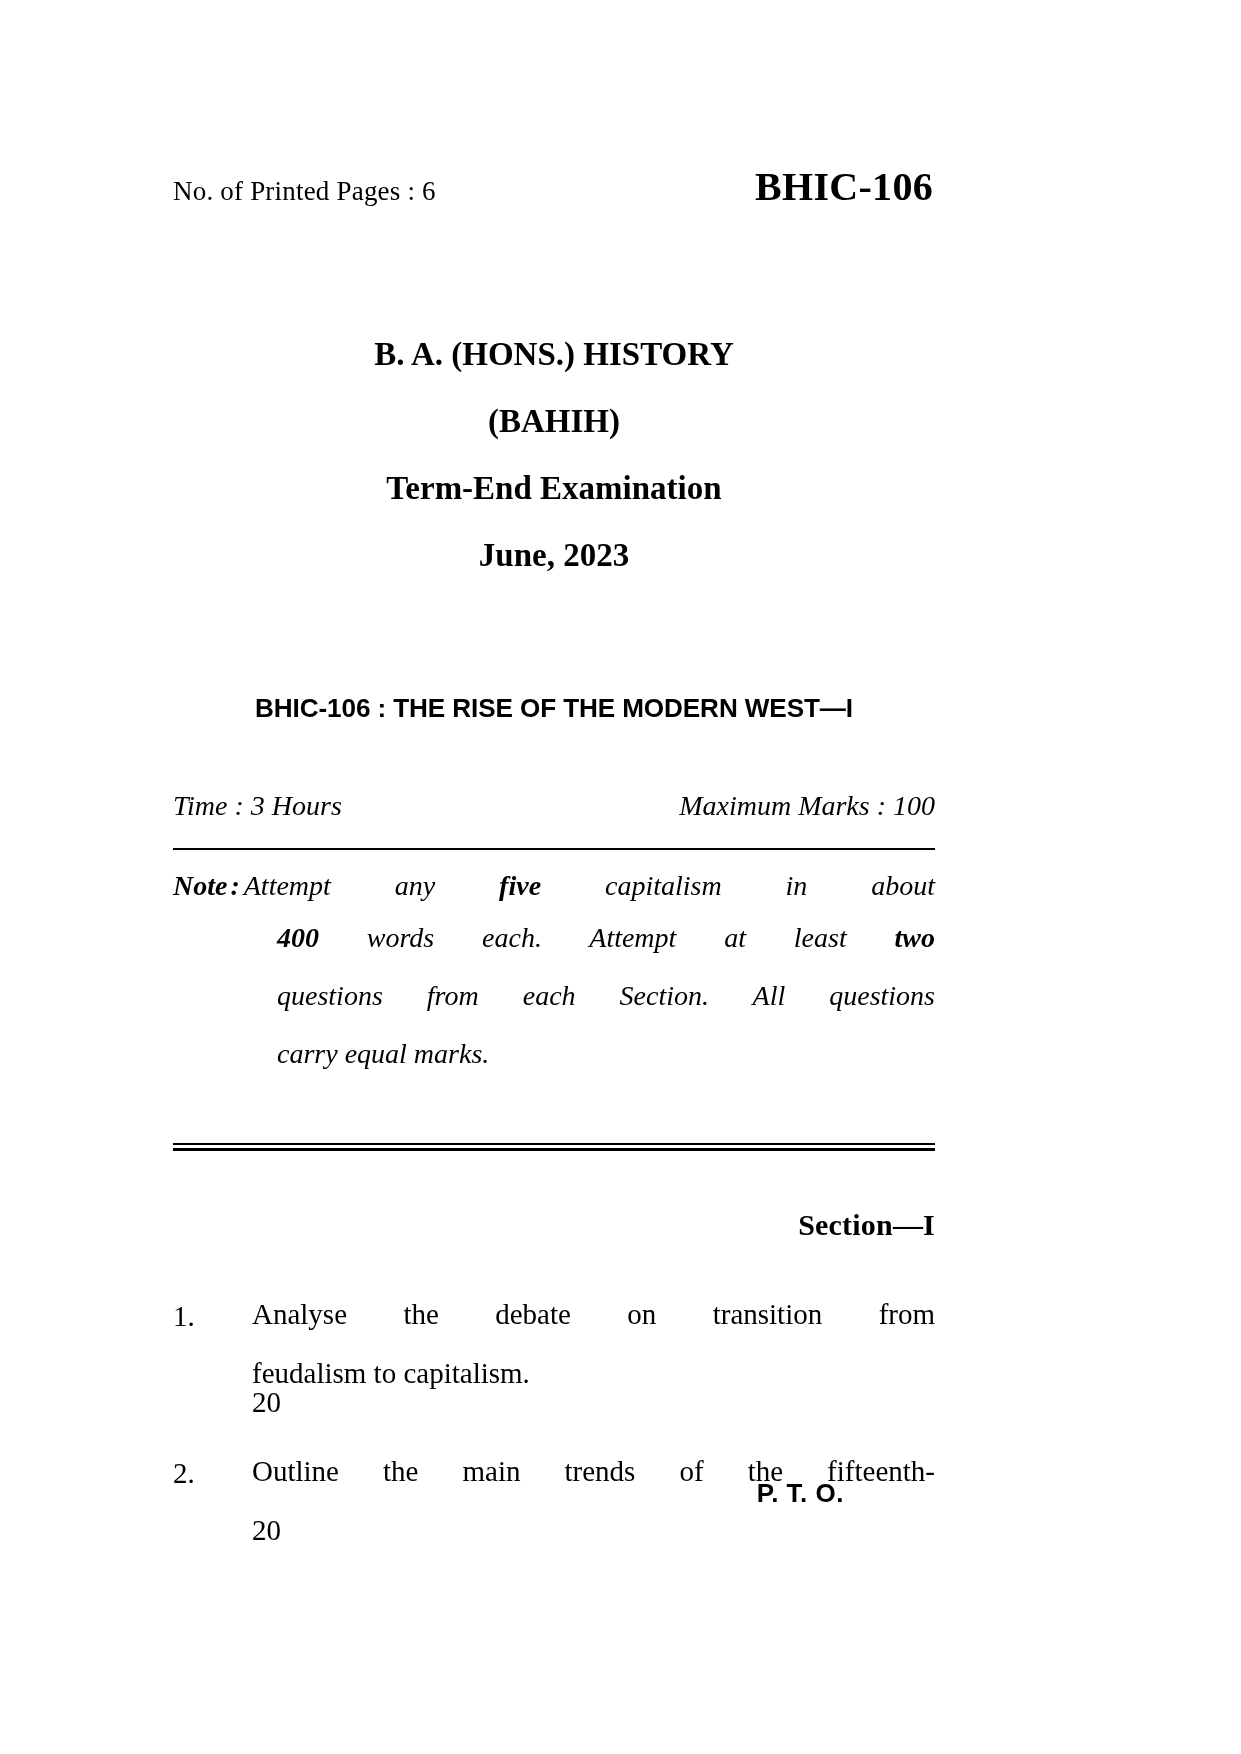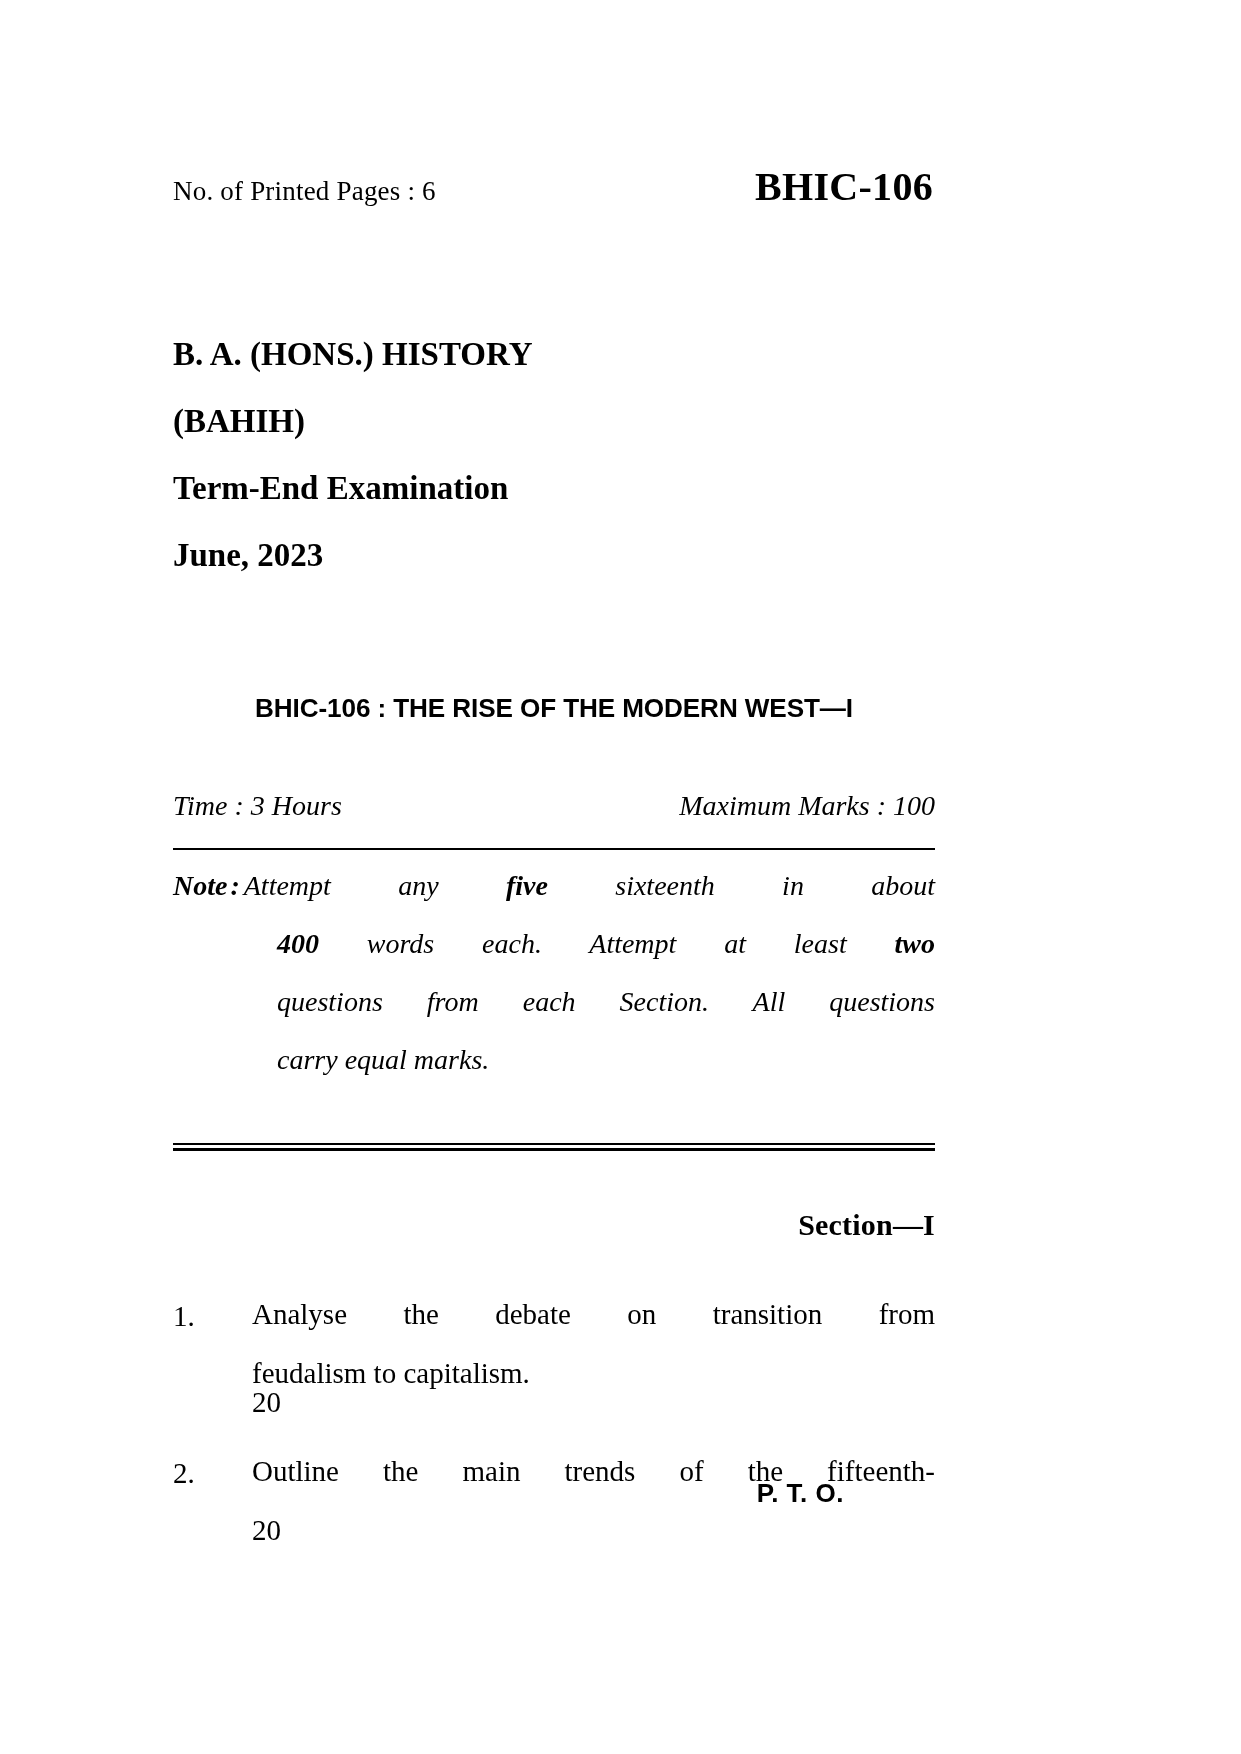--- a/index.html
+++ b/index.html
@@ -48,20 +48,21 @@
     white-space: nowrap;
     padding-right: 2px;
   }
 
   
   .title-block {
     position: absolute;
     left: 173px;
     top: 338px;
     width: 762px;
+    text-align: center;
   }
   .title-line {
     font-size: 33px;
     font-weight: bold;
     line-height: 1.0;
     margin-bottom: 34px;
     white-space: nowrap;
   }
   .title-line:last-child { margin-bottom: 0; }
 
@@ -146,21 +147,21 @@
     padding-right: 4px;
   }
   .note-para {
     flex: 1;
     text-align: justify;
     text-align-last: justify;
   }
   .note-rest {
     margin-left: 104px;
     text-align: justify;
-    margin-top: 30px;
+    margin-top: 24px;
   }
   .note-rest .ln {
     display: block;
     text-align: justify;
     text-align-last: justify;
     margin-bottom: 30px;
   }
   .note-rest .ln.last {
     text-align-last: left;
     margin-bottom: 0;
@@ -257,21 +258,21 @@
 
   <div class="rule-single top"></div>
 
   <div class="note-block">
     <div class="note-first">
       <span class="note-label">Note</span>
       <span class="note-colon">:</span>
       <span class="note-para"><span>Attempt</span>
         <span>any</span>
         <b>five</b>
-        <span>sixteenth</span>
+        <span>capitalism</span>
         <span>in</span>
         <span>about</span></span>
     </div>
     <div class="note-rest">
       <span class="ln"><b>400</b>
         <span>words</span>
         <span>each.</span>
         <span>Attempt</span>
         <span>at</span>
         <span>least</span>

